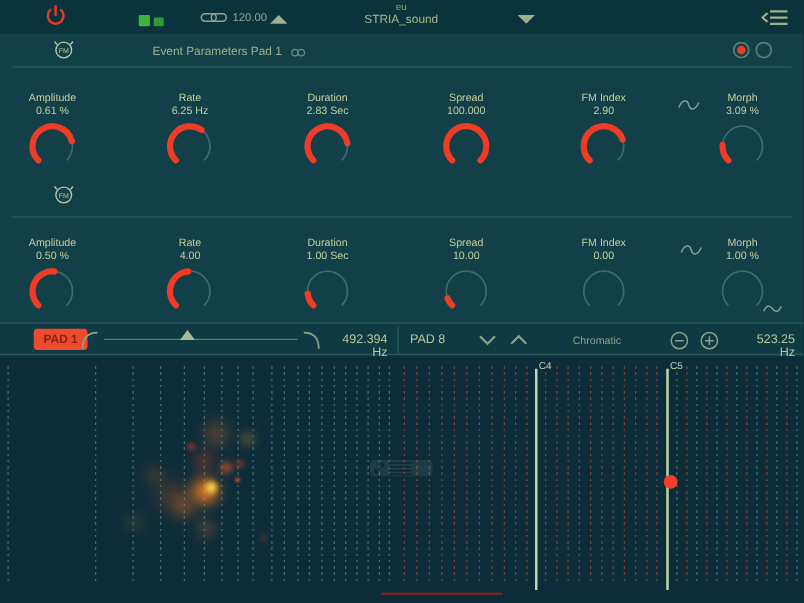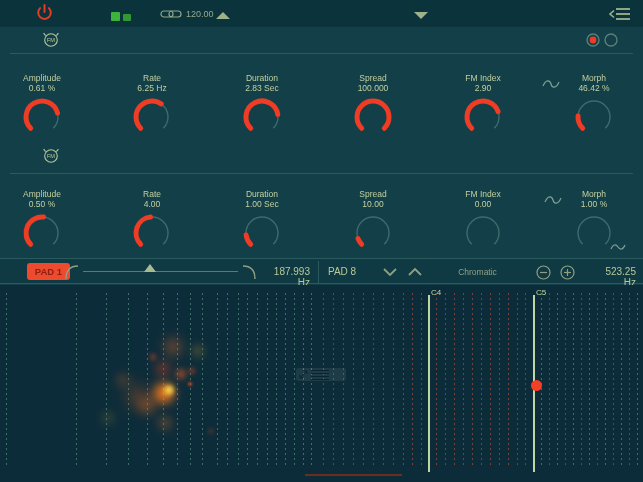--- a/index.html
+++ b/index.html
@@ -63,34 +63,45 @@
       <rect x="1" y="1" width="9" height="9" rx="1" fill="#3db23c"></rect>
       <rect x="13" y="3" width="8" height="7" rx="1" fill="#2f9a34"></rect>
     </svg>
 
     <svg class="abs" style="left:160px;top:9px;" width="22" height="10" viewBox="0 0 22 10">
       <rect x="1" y="2" width="12" height="6" rx="3" fill="none" stroke="#93a585" stroke-width="1.2"></rect>
       <rect x="9" y="2" width="12" height="6" rx="3" fill="none" stroke="#93a585" stroke-width="1.2"></rect>
     </svg>
     <div class="abs tb-text" style="left:186px;top:9px;">120.00</div>
     <div class="abs tri-up" style="left:216px;top:12px;"></div>
+    <div class="preset">
+      <div class="sub">eu</div>
+      <div class="name">STRIA_sound</div>
+    </div>
     <div class="abs tri-down" style="left:414px;top:12px;"></div>
     <svg class="abs" style="left:608px;top:6px;" width="24" height="16" viewBox="0 0 24 16">
       <line x1="8" y1="3" x2="22" y2="3" stroke="#9fb18b" stroke-width="1.8"></line>
       <line x1="8" y1="8" x2="22" y2="8" stroke="#9fb18b" stroke-width="1.8"></line>
       <line x1="8" y1="13" x2="22" y2="13" stroke="#9fb18b" stroke-width="1.8"></line>
       <path d="M6,4.5 L2,8 L6,11.5" fill="none" stroke="#9fb18b" stroke-width="1.6"></path>
     </svg>
   </div>
 
   <svg class="abs" style="left:42px;top:31px;" width="18" height="17" viewBox="0 0 18 17">
     <circle cx="9" cy="9" r="6.3" fill="none" stroke="#b9c898" stroke-width="1.1"></circle>
     <path d="M3.6,4.6 L1.6,2.2 M14.4,4.6 L16.4,2.2" stroke="#b9c898" stroke-width="1.1" fill="none"></path>
     <text x="9" y="11.2" font-size="5.6" fill="#b9c898" text-anchor="middle" font-family="Liberation Sans, sans-serif">FM</text>
   </svg>
+  <div class="abs" style="left:122px;top:36px;display:flex;align-items:center;gap:6px;">
+    <span class="hdr-title">Event Parameters Pad 1</span>
+    <svg width="13" height="8" viewBox="0 0 13 8">
+      <circle cx="4" cy="4" r="2.6" fill="none" stroke="#6f8a7a" stroke-width="1"></circle>
+      <circle cx="9" cy="4" r="2.6" fill="none" stroke="#6f8a7a" stroke-width="1"></circle>
+    </svg>
+  </div>
   <svg class="abs" style="left:585px;top:33px;" width="36" height="14" viewBox="0 0 36 14">
     <g>
       <circle cx="8" cy="7" r="6" fill="none" stroke="#5b7f77" stroke-width="1.4"></circle>
       <circle cx="8" cy="7" r="3.4" fill="#ee3c25"></circle>
     </g>
     <g>
       <circle cx="26" cy="7" r="6" fill="none" stroke="#5b7f77" stroke-width="1.4"></circle>
     </g>
   </svg>
   <div class="sep" style="top:53px;"></div>
@@ -131,21 +142,21 @@
       <div class="knob" style="left: 438px; top: 73px;">
         <div class="klabel">FM Index</div>
         <div class="kvalue">2.90</div>
         <svg width="44" height="44">
           <path d="M10.69,33.31 A16,16 0 1 1 33.31,33.31" fill="none" stroke="#3e6b6e" stroke-width="1.4"></path>
           <path d="M10.69,33.31 A16,16 0 1 1 37.05,16.58" fill="none" stroke="#ee3c25" stroke-width="5" stroke-linecap="round"></path>
         </svg>
       </div>
       <div class="knob" style="left: 549px; top: 73px;">
         <div class="klabel">Morph</div>
-        <div class="kvalue">46.42 %</div>
+        <div class="kvalue">3.09 %</div>
         <svg width="44" height="44">
           <path d="M10.69,33.31 A16,16 0 1 1 33.31,33.31" fill="none" stroke="#3e6b6e" stroke-width="1.4"></path>
           <path d="M10.69,33.31 A16,16 0 0 1 6.03,21.00" fill="none" stroke="#ee3c25" stroke-width="5" stroke-linecap="round"></path>
         </svg>
       </div>
     </div>
   <svg class="abs" style="left:542px;top:78px;" width="18" height="12" viewBox="0 0 18 12">
     <path d="M1,8 C4,1 8,2 9,6 C10,10 14,11 17,4" fill="none" stroke="#7fa192" stroke-width="1.2"></path>
   </svg>
 
@@ -214,21 +225,21 @@
   <div class="freqbar">
     <div class="pad1-btn">PAD 1</div>
     <svg class="abs" style="left:63px;top:4px;" width="17" height="18" viewBox="0 0 17 18">
       <path d="M15,3 C6,3 3,8 3,16" fill="none" stroke="#8ea083" stroke-width="1.4"></path>
     </svg>
     <div class="slider-track"></div>
     <div class="slider-tri"></div>
     <svg class="abs" style="left:241px;top:4px;" width="17" height="18" viewBox="0 0 17 18">
       <path d="M2,3 C11,3 14,8 14,16" fill="none" stroke="#8ea083" stroke-width="1.4"></path>
     </svg>
-    <div class="abs fb-text" style="left:268px;top:7px;width:42px;text-align:right;">187.993 Hz</div>
+    <div class="abs fb-text" style="left:268px;top:7px;width:42px;text-align:right;">492.394 Hz</div>
     <div class="vdiv"></div>
     <div class="abs fb-text" style="left:328px;top:7px;">PAD 8</div>
     <svg class="abs" style="left:382px;top:8px;" width="16" height="10" viewBox="0 0 16 10">
       <path d="M2,2 L8,8 L14,2" fill="none" stroke="#8ea083" stroke-width="1.8"></path>
     </svg>
     <svg class="abs" style="left:407px;top:8px;" width="16" height="10" viewBox="0 0 16 10">
       <path d="M2,8 L8,2 L14,8" fill="none" stroke="#8ea083" stroke-width="1.8"></path>
     </svg>
     <div class="abs fb-dim" style="left:440px;top:8px;width:75px;text-align:center;">Chromatic</div>
     <svg class="abs" style="left:536px;top:6px;" width="15" height="15" viewBox="0 0 15 15">

